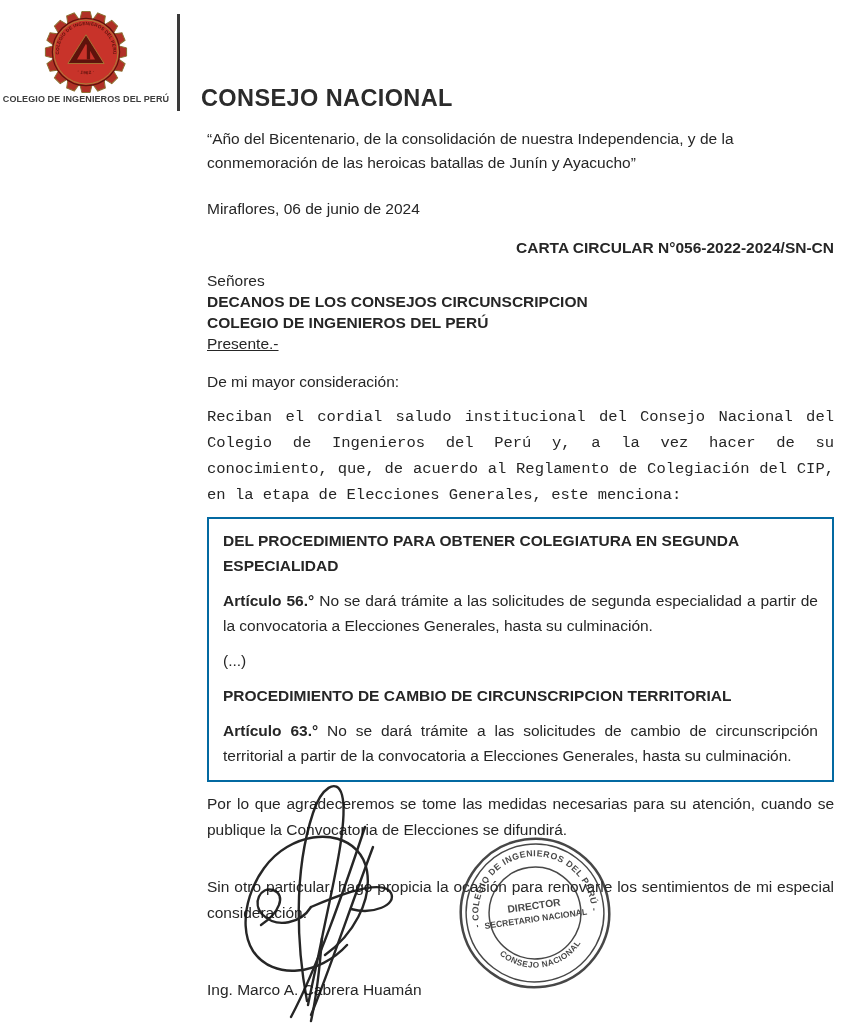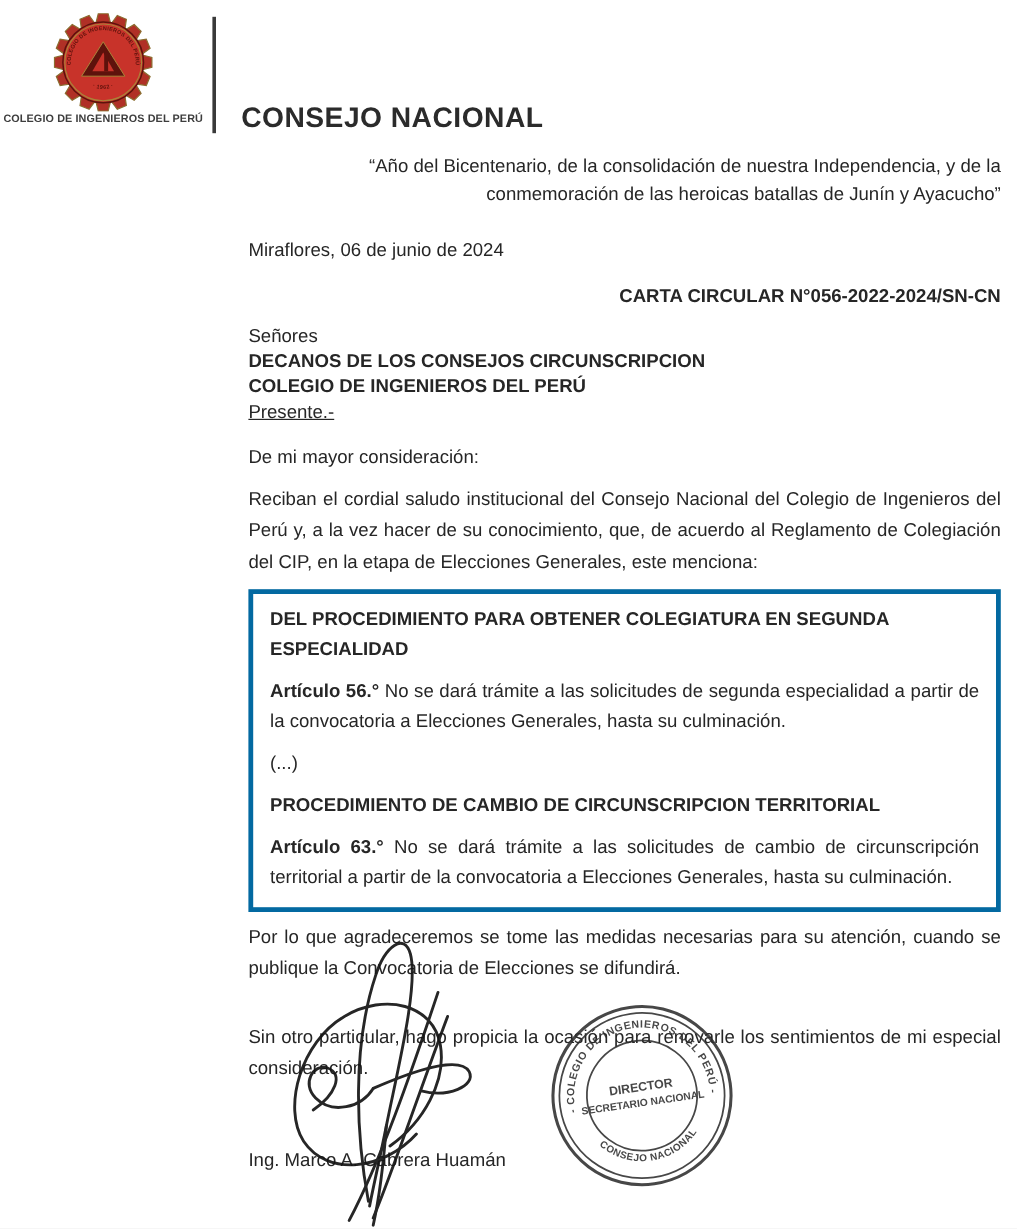--- a/index.html
+++ b/index.html
@@ -15,30 +15,30 @@
     position:absolute; left:2px; top:94px; width:168px; text-align:center;
     font-size:9px; font-weight:bold; letter-spacing:.1px; color:#3d3d3d;
   }
   .hdr-divider { position:absolute; left:177px; top:14px; width:2.5px; height:97px; background:#3a3a3a; }
   .hdr-title {
     position:absolute; left:201px; top:85px; font-size:23.5px; font-weight:bold;
     letter-spacing:.4px; color:#2b2b2b;
   }
   
   .col { position:absolute; left:207px; top:127px; width:627px; font-size:15.5px; line-height:26px; }
-  .quote { text-align:right; white-space:pre-line; line-height:24px; }
+  .quote { text-align:left; white-space:pre-line; line-height:24px; }
   .date-line { margin-top:25px; line-height:18px; }
   .ref-line { margin-top:21px; font-weight:bold; line-height:18px;text-align:right; }
   .addr { margin-top:13px; line-height:21px; }
   .addr .b { font-weight:bold; }
   .addr .u { text-decoration:underline; }
   .greeting { margin-top:18px; line-height:20px; }
   .para { text-align:justify; }
-  .intro { margin-top:12px; }
-  .reg-box { margin-top:9px; border:4px solid #0369a1; padding:9px 14px 12px 14px; line-height:25px; }
+  .intro { margin-top:12px;font-family:Liberation Mono, monospace; }
+  .reg-box { margin-top:9px; border:2px solid #0369a1; padding:9px 14px 12px 14px; line-height:25px; }
   .reg-box .bh { font-weight:bold; }
   .reg-box .bp { margin-top:10px; text-align:justify; }
   .reg-box .al { font-weight:bold; }
   .request { margin-top:9px; }
   .closing-para { margin-top:31px; }
   .atte { margin-top:42px; line-height:20px; }
   .signer { margin-top:53px; line-height:22px; }
   
   .signature { position:absolute; left:225px; top:763px; width:200px; height:261px; pointer-events:none; }
   .stamp { position:absolute; left:452px; top:830px; width:166px; height:166px; opacity:.88; }

